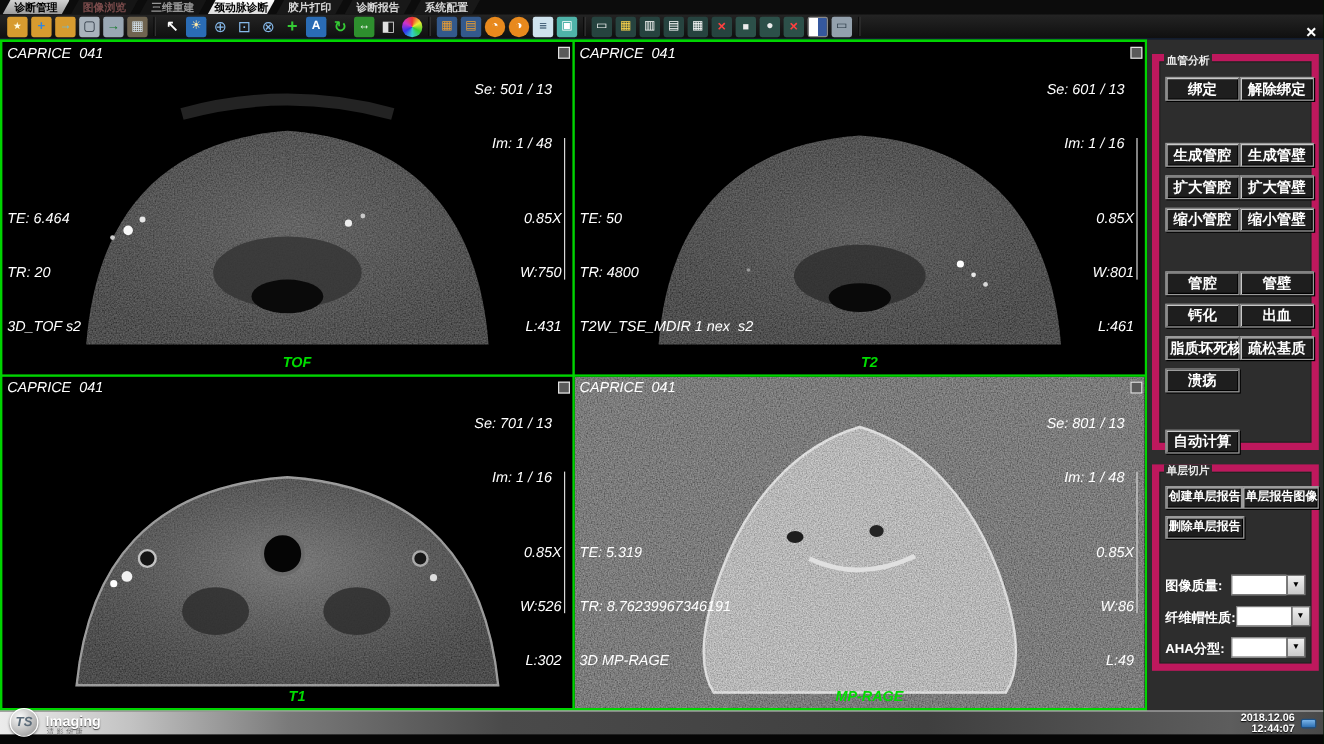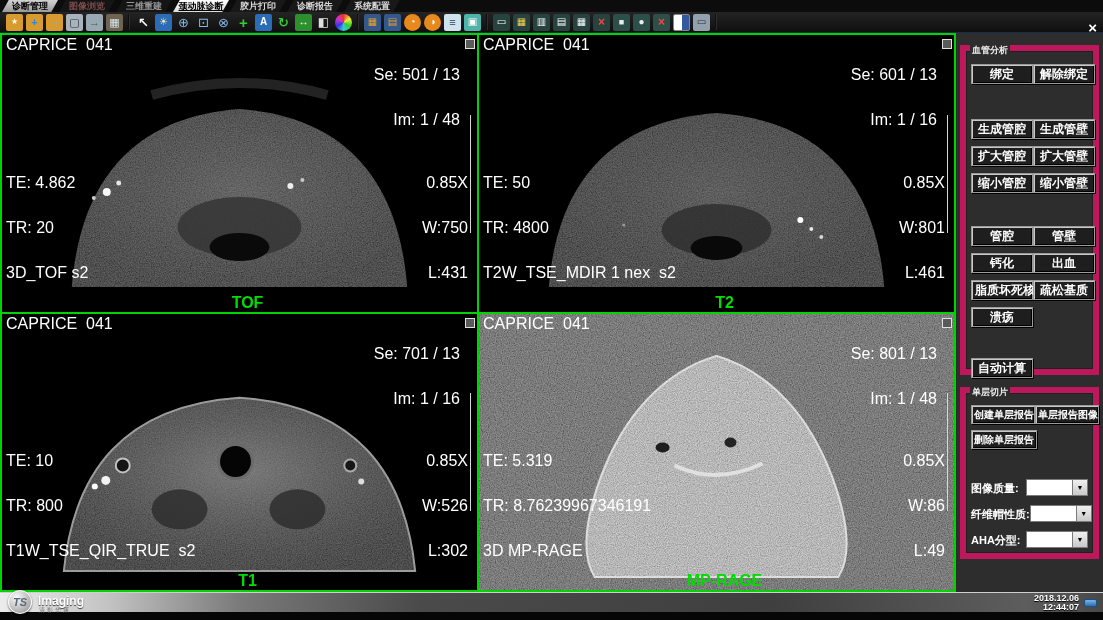--- a/index.html
+++ b/index.html
@@ -7,38 +7,38 @@
   body { font-family:"Liberation Sans","DejaVu Sans",sans-serif; width:1103px; height:620px; overflow:hidden; }
   .screen { position:relative; width:1103px; height:620px; background:#000; }
 
   
   .menubar { position:absolute; left:0; top:0; width:100%; height:12px; background:#0c0c0c; display:flex; padding-left:2px; }
   .tab { width:56px; margin-right:1px; font-size:9px; font-weight:bold; line-height:12px; text-align:center;
          clip-path:polygon(12% 0,100% 0,88% 100%,0 100%); cursor:pointer; white-space:nowrap; overflow:hidden; }
   .t-first  { background:linear-gradient(#d2d2d2,#9b9b9b); color:#000; }
   .t-dimred { background:#151515; color:#7a4b4b; }
   .t-dim    { background:#151515; color:#979797; }
-  .t-active { background:linear-gradient(#ffffff,#dcdcdc); color:#000;text-decoration:underline; }
+  .t-active { background:linear-gradient(#ffffff,#dcdcdc); color:#000; }
   .t-norm   { background:#181818; color:#d8d8d8; }
 
   
   .toolbar { position:absolute; left:0; top:12px; width:100%; height:21px; background:linear-gradient(#242424,#0f0f0f);
              border-bottom:1px solid #1b2b4a; display:flex; align-items:center; padding-left:6px; }
   .tgroup { display:flex; align-items:center; gap:3px; }
   .tsep { width:2px; height:16px; background:linear-gradient(90deg,#000,#3d3d3d); margin:0 5px; }
   .ticon { width:17px; height:17px; display:flex; align-items:center; justify-content:center; font-size:11px;
            line-height:1; border-radius:2px; cursor:pointer; }
 
   
   .viewports { position:absolute; left:0; top:33px; width:956px; height:559px; display:grid;
                grid-template-columns:1fr 1fr; grid-template-rows:277px 1fr; gap:2px;
                background:#00d400; border:2px solid #00d400; }
   .vp { position:relative; background:#000; overflow:hidden; cursor:crosshair; }
   .vp svg { position:absolute; inset:0; width:100%; height:100%; }
-  .ol { position:absolute; color:#fff; font-size:16px; line-height:15px; z-index:3; white-space:pre; }
+  .ol { position:absolute; color:#fff; font-size:12px; line-height:15px; z-index:3; white-space:pre;font-style:italic; }
   .ol-tl { left:4px; top:2px; }
   .ol-tr { right:17px; top:2px; text-align:right; }
   .ol-bl { left:4px; bottom:2px; }
   .ol-br { right:9px; bottom:2px; text-align:right; }
   .ol-label { left:16px; right:0; bottom:2px; text-align:center; color:#00dd00; font-weight:bold; }
   .vp-thumb { position:absolute; top:4px; right:2px; width:10px; height:10px; background:#5a5a5a;
               border:1px solid #e0e0e0; z-index:4; cursor:pointer; }
   .vp-track { position:absolute; right:6px; top:50%; transform:translateY(-50%); width:1px; height:118px;
               background:#d8d8d8; z-index:2; }
 
@@ -197,21 +197,21 @@
         <circle cx="92" cy="163" r="2" fill="#cccccc"></circle>
           <circle cx="289" cy="151" r="3" fill="#efefef"></circle>
         <circle cx="301" cy="145" r="2" fill="#c8c8c8"></circle>
       </svg>
       <div class="ol ol-tl">CAPRICE  041</div>
       <div class="ol ol-tr">
         <div>Se: 501 / 13</div>
         <div>Im: 1 / 48</div>
       </div>
       <div class="ol ol-bl">
-        <div>TE: 4.862</div>
+        <div>TE: 6.464</div>
         <div>TR: 20</div>
         <div>3D_TOF s2</div>
       </div>
       <div class="ol ol-br">
         <div>0.85X</div>
         <div>W:750</div>
         <div>L:431</div>
       </div>
       <div class="ol ol-label">TOF</div>
       <div class="vp-track"></div>
@@ -258,25 +258,20 @@
         <circle cx="104" cy="167" r="4.5" fill="#f2f2f2"></circle>
           <circle cx="93" cy="173" r="3" fill="#ffffff"></circle>
         <circle cx="349" cy="152" r="6" fill="#171717" stroke="#aaaaaa" stroke-width="2"></circle>
         <circle cx="360" cy="168" r="3" fill="#dddddd"></circle>
       </svg>
       <div class="ol ol-tl">CAPRICE  041</div>
       <div class="ol ol-tr">
         <div>Se: 701 / 13</div>
         <div>Im: 1 / 16</div>
       </div>
-      <div class="ol ol-bl">
-        <div>TE: 10</div>
-        <div>TR: 800</div>
-        <div>T1W_TSE_QIR_TRUE  s2</div>
-      </div>
       <div class="ol ol-br">
         <div>0.85X</div>
         <div>W:526</div>
         <div>L:302</div>
       </div>
       <div class="ol ol-label">T1</div>
       <div class="vp-track"></div>
       <div class="vp-thumb"></div>
     </div>
 

